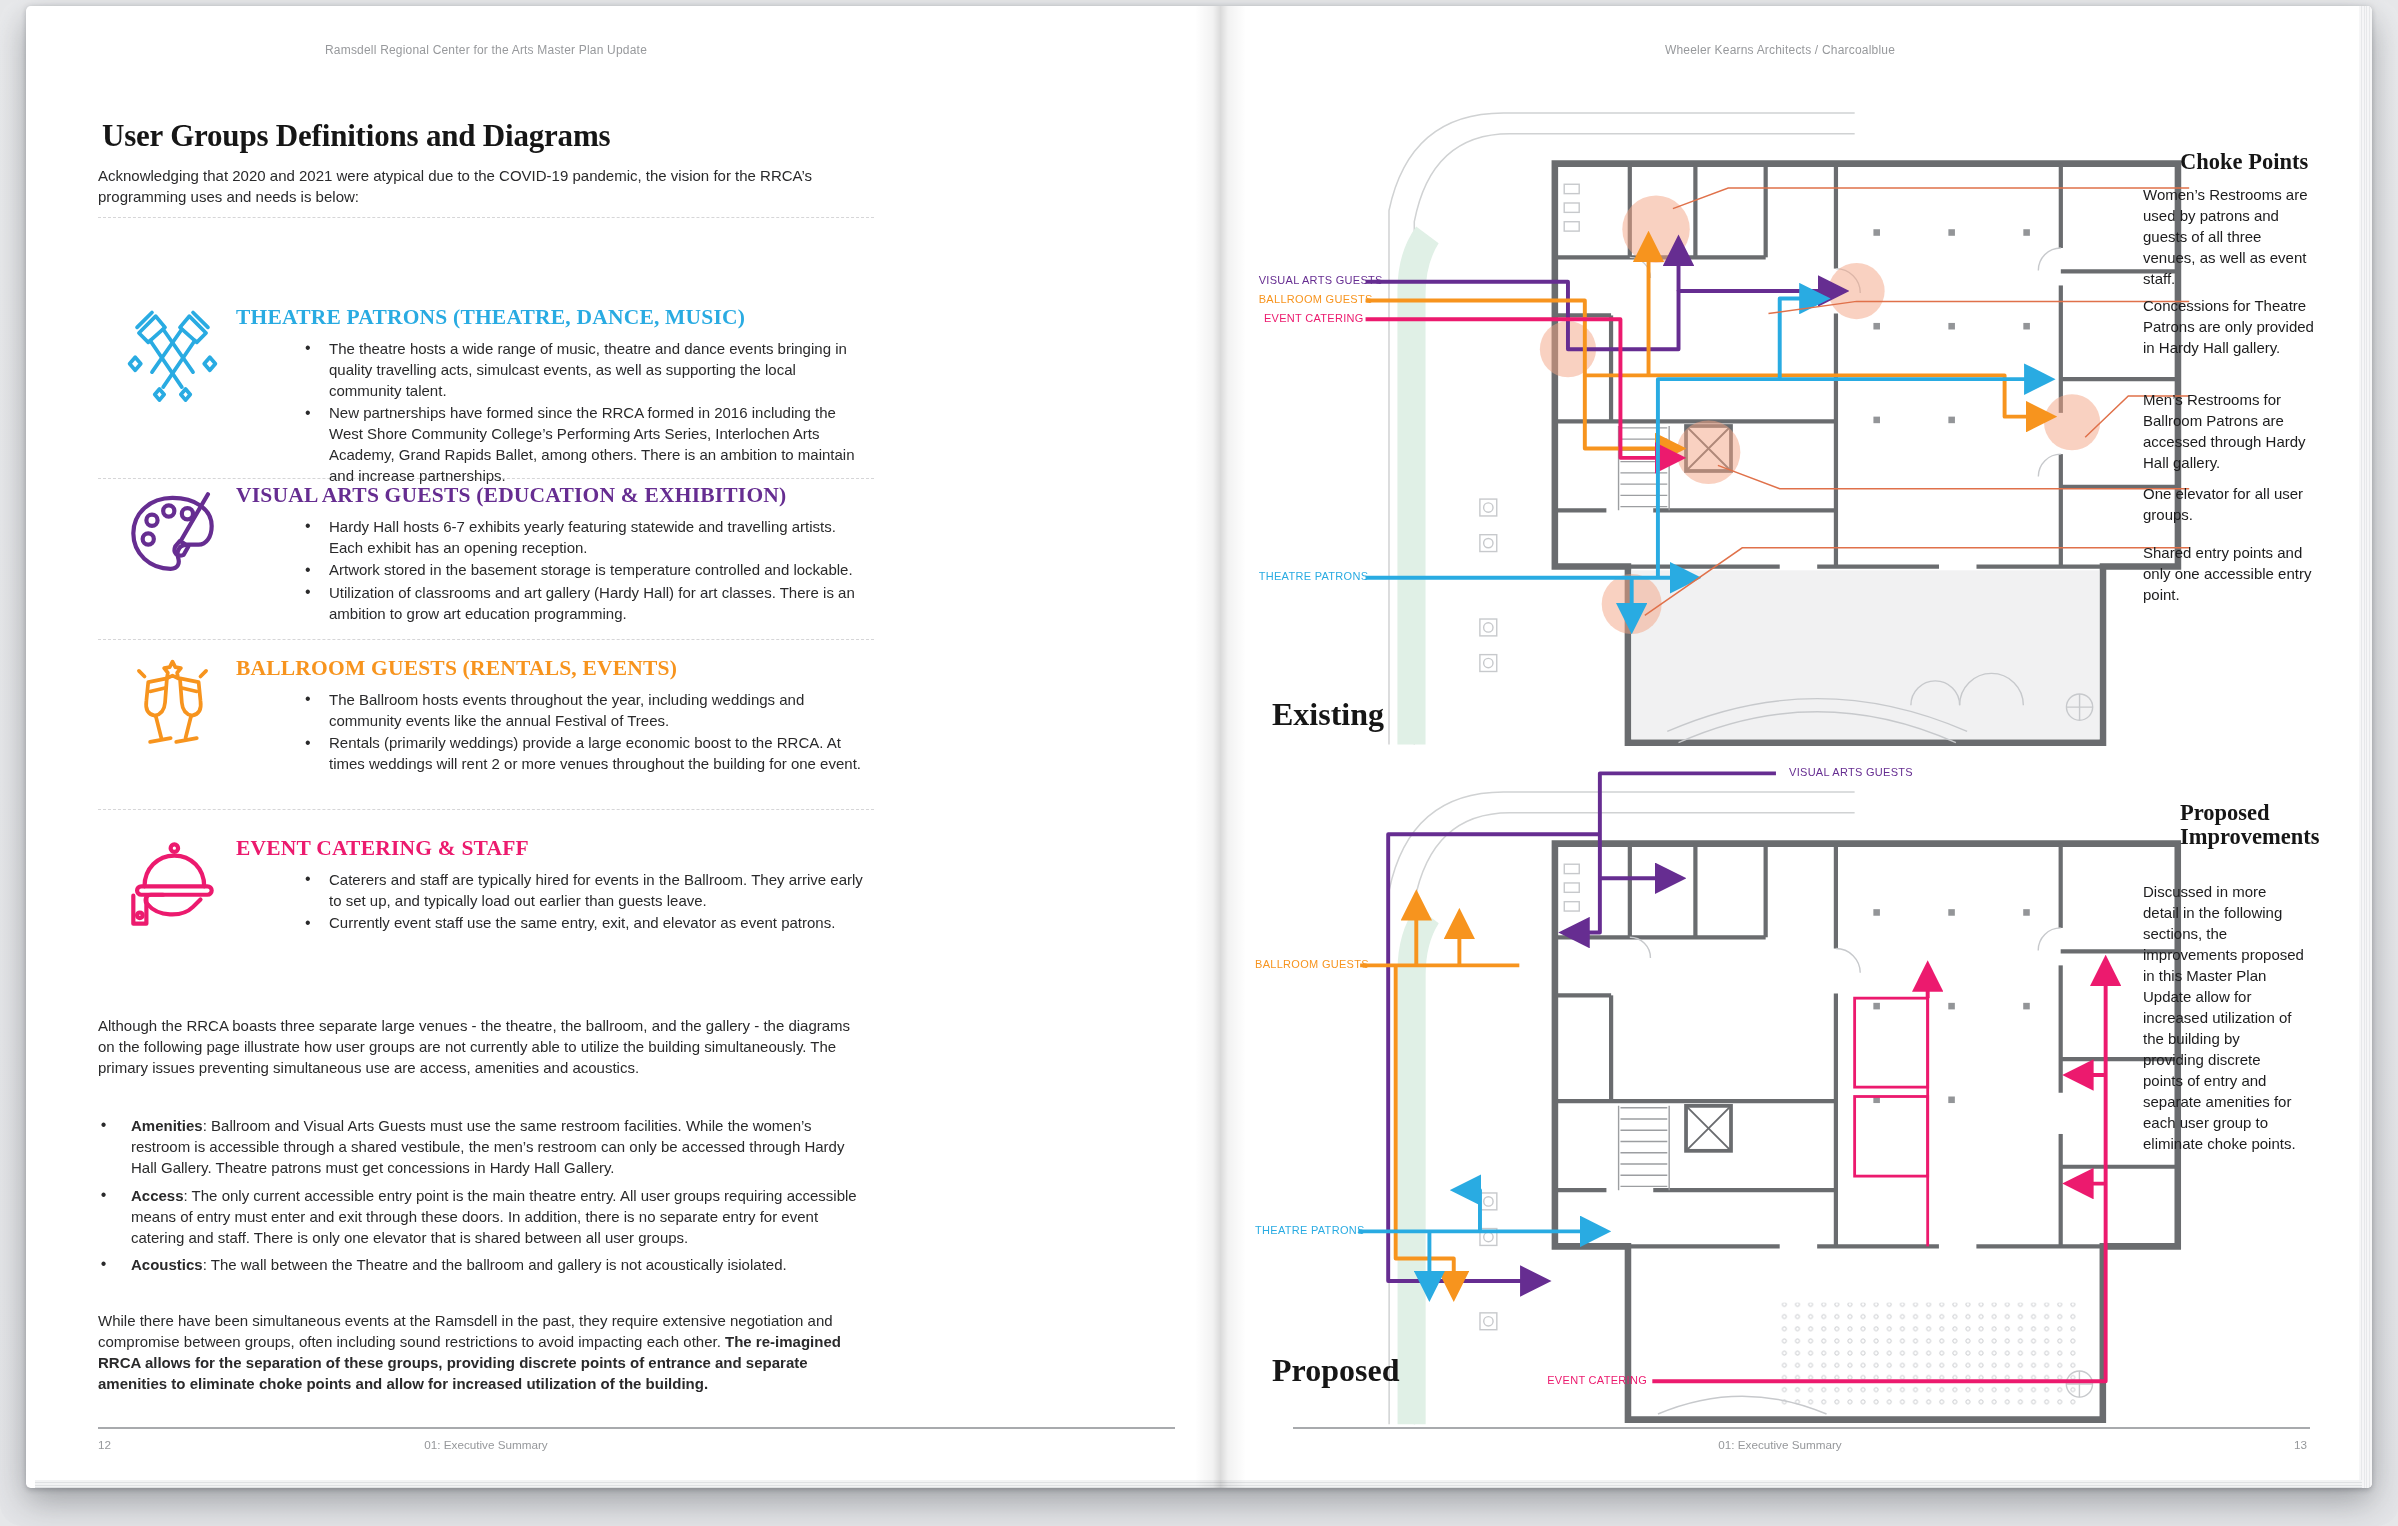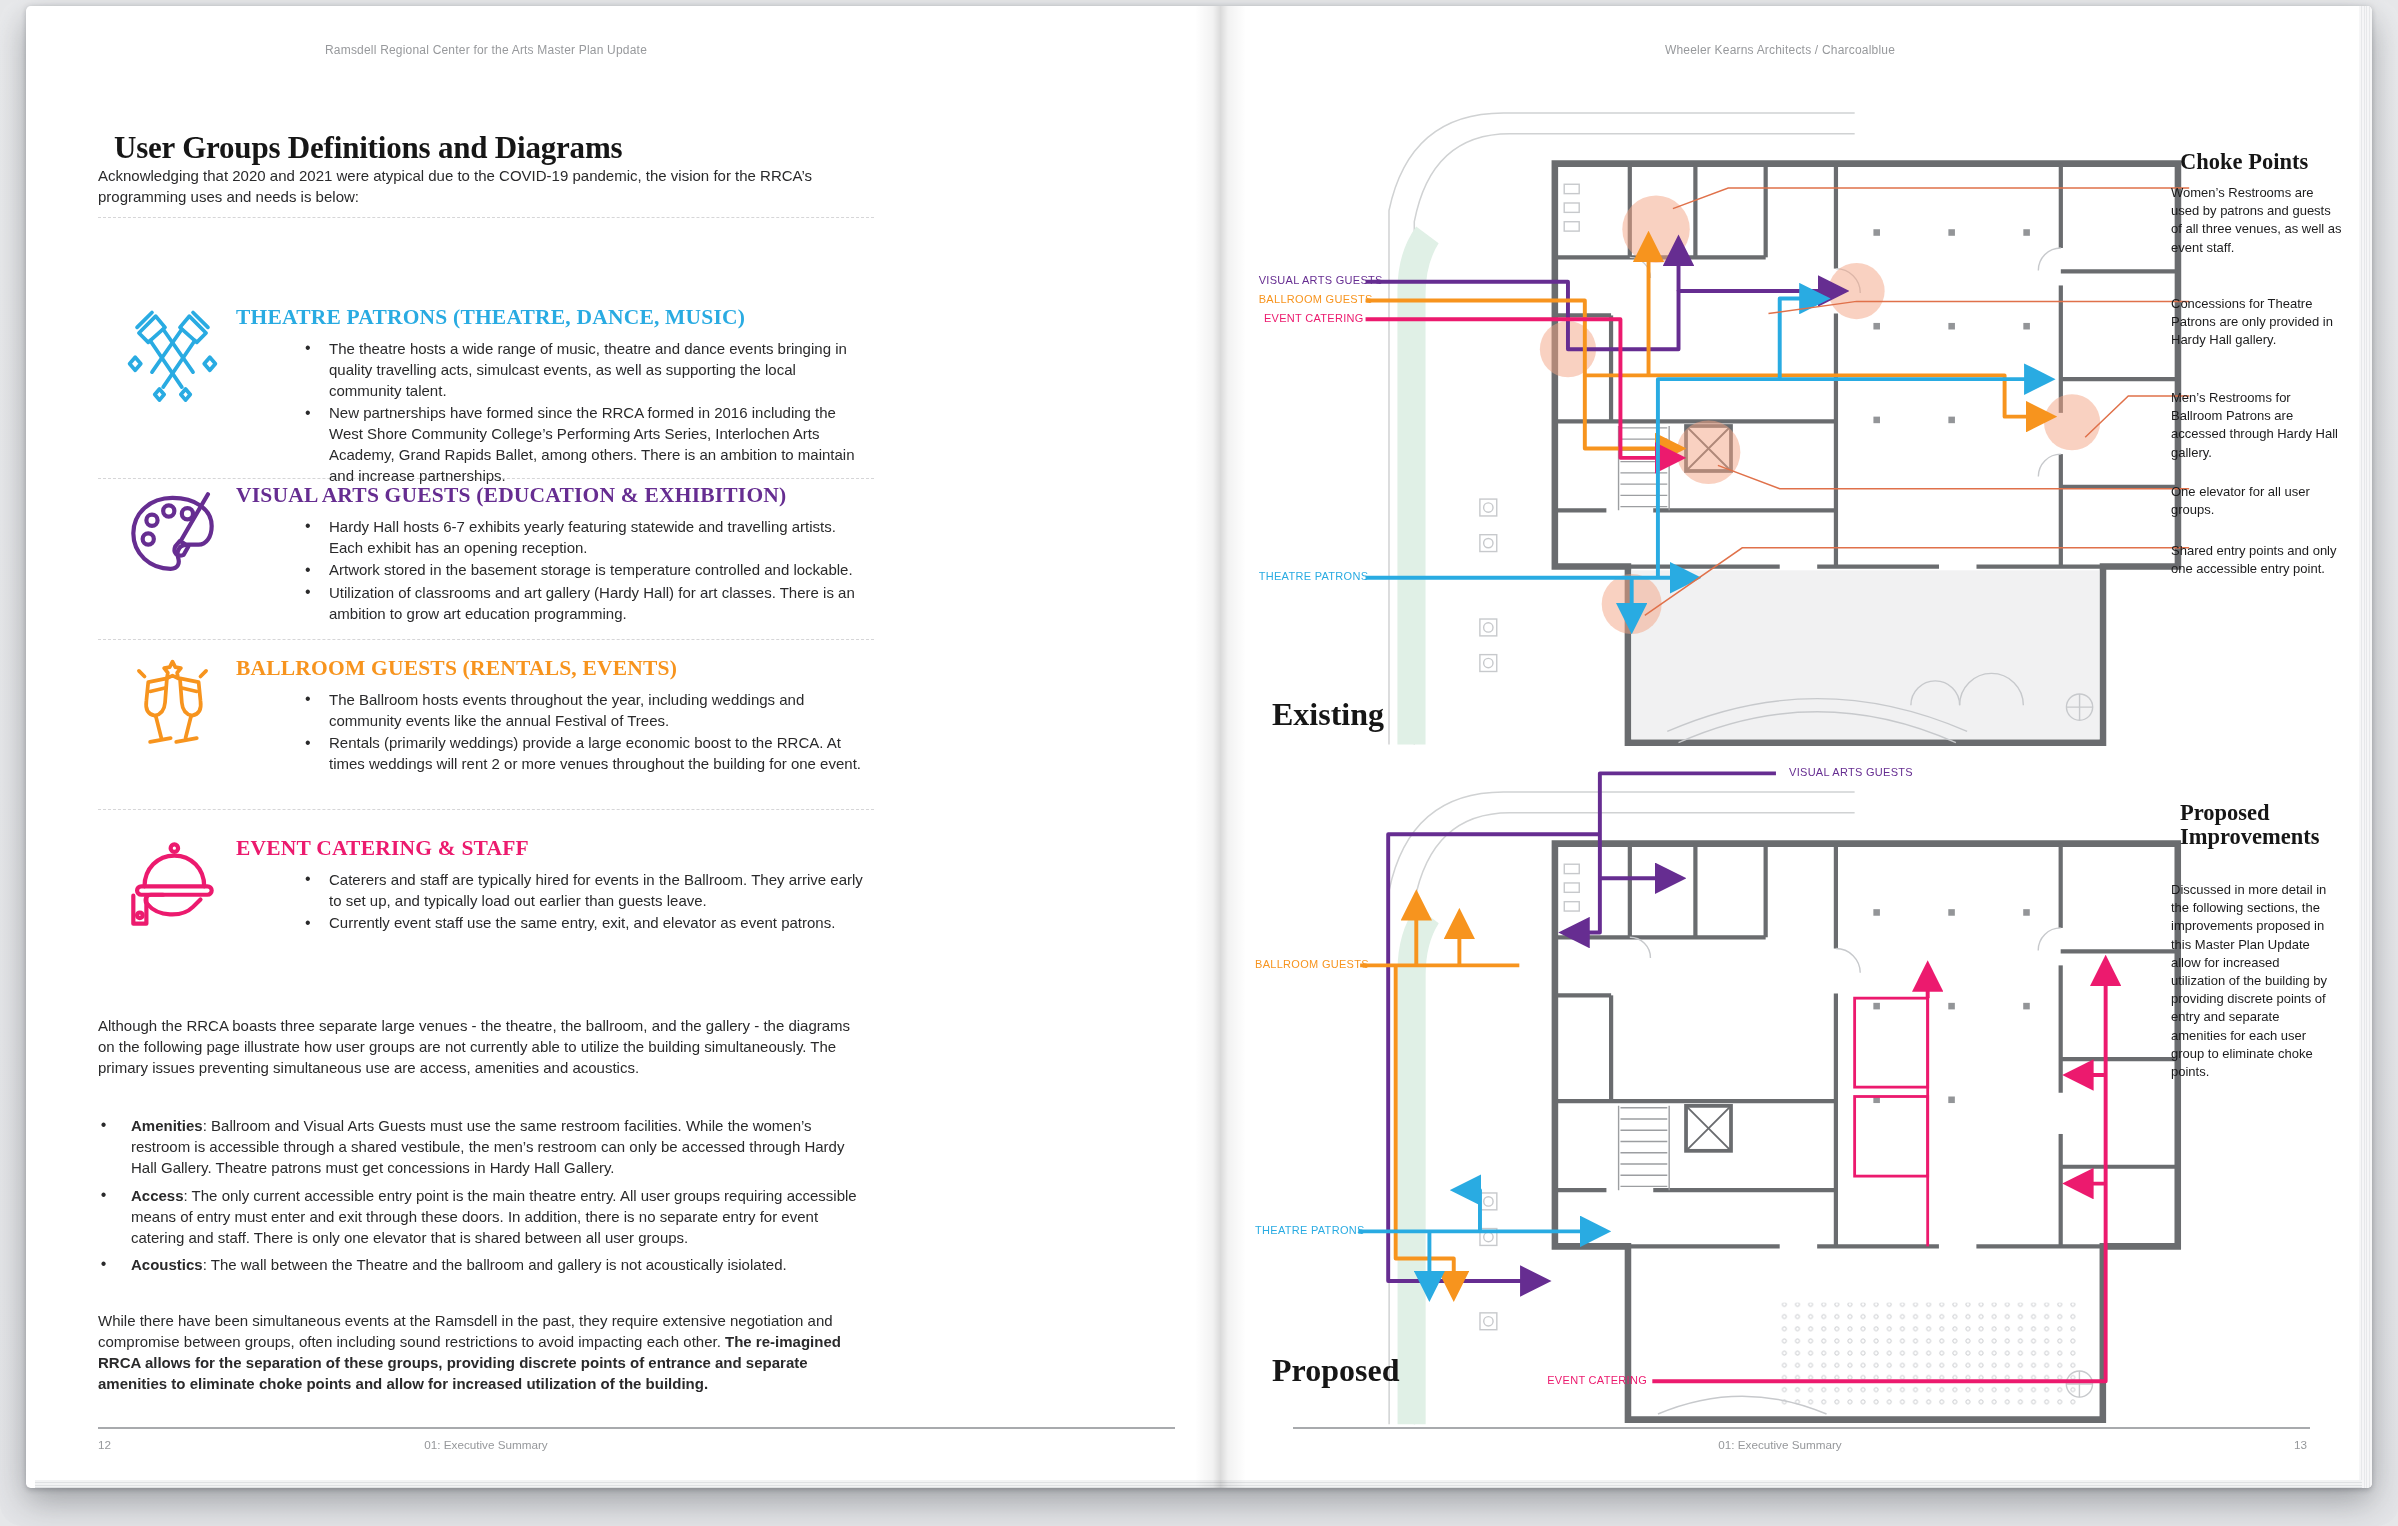--- a/index.html
+++ b/index.html
@@ -28,21 +28,21 @@
   ul.bullets li::before{content:"\2022";position:absolute;left:13px;top:-0.9px;font-size:16px;}
   ul.issues{list-style:none;margin:0;padding:0;}
   ul.issues li{position:relative;padding-left:33px;margin:0 0 6.6px 0;}
   ul.issues li::before{content:"\2022";position:absolute;left:2.8px;top:-0.9px;font-size:16px;}
   .sep{border-top:1.9px dashed #d6d6d8;height:0;}
   .foot-line{height:1.9px;background:#a8aaad;}
   .foot-text{font-size:11.7px;color:#96989b;}
   .plan-label{font-size:11px;letter-spacing:0.3px;white-space:nowrap;}
   .map-title{font-size:32px;}
   .side-head{font-size:22.5px;line-height:1.05;margin-left:37px;}
-  .side-text{font-size:13px;line-height:1.4;color:#1c1c1d;margin-left:28px;}
+  .side-text{font-size:15px;line-height:1.4;color:#1c1c1d;}
   .street{stroke:#d0d2d3;stroke-width:1.6;fill:none;}
   .wall{stroke:#6a6c6f;fill:none;stroke-width:4.5;}
   .wallF{stroke:#6a6c6f;fill:#ffffff;stroke-width:7;}
   .lite{stroke:#c7c9cc;fill:none;stroke-width:1.5;}
   .stair{stroke:#9c9ea1;fill:none;stroke-width:1.5;}
   .route{fill:none;stroke-width:4.2;stroke-linejoin:round;}
   .routeM{fill:none;stroke-width:3;}
   .leader{stroke:#e0714a;stroke-width:1.6;fill:none;}
   .choke-c{fill:#f3a383;opacity:.5;}
   .colsq{fill:#939598;}
@@ -55,21 +55,21 @@
   <div class="book">
     <div class="edge-r"></div>
     <div class="edge-b"></div>
     <div class="spine"></div>
   </div>
 
   <div class="abs" style="left:0;top:0;width:1213px;height:1526px">
 
     <div class="abs page-header" style="left:98px;top:43px;width:776px">Ramsdell Regional Center for the Arts Master Plan Update</div>
 
-    <h1 class="abs h-serif doc-title" style="left:98px;top:114px;margin:16px">User Groups Definitions and Diagrams</h1>
+    <h1 class="abs h-serif doc-title" style="left:98px;top:114px;margin:4px">User Groups Definitions and Diagrams</h1>
 
     <div class="abs body-text" style="left:98px;top:165px;width:759px">Acknowledging that 2020 and 2021 were atypical due to the COVID-19 pandemic, the vision for the RRCA’s programming uses and needs is below:</div>
 
     <div class="abs sep" style="left:98px;top:217px;width:776px"></div>
     <div class="abs sep" style="left:98px;top:478px;width:776px"></div>
     <div class="abs sep" style="left:98px;top:639px;width:776px"></div>
     <div class="abs sep" style="left:98px;top:809px;width:776px"></div>
 
     <section class="abs group" style="left:124px;top:305px;width:751px">
       <div class="gicon">

